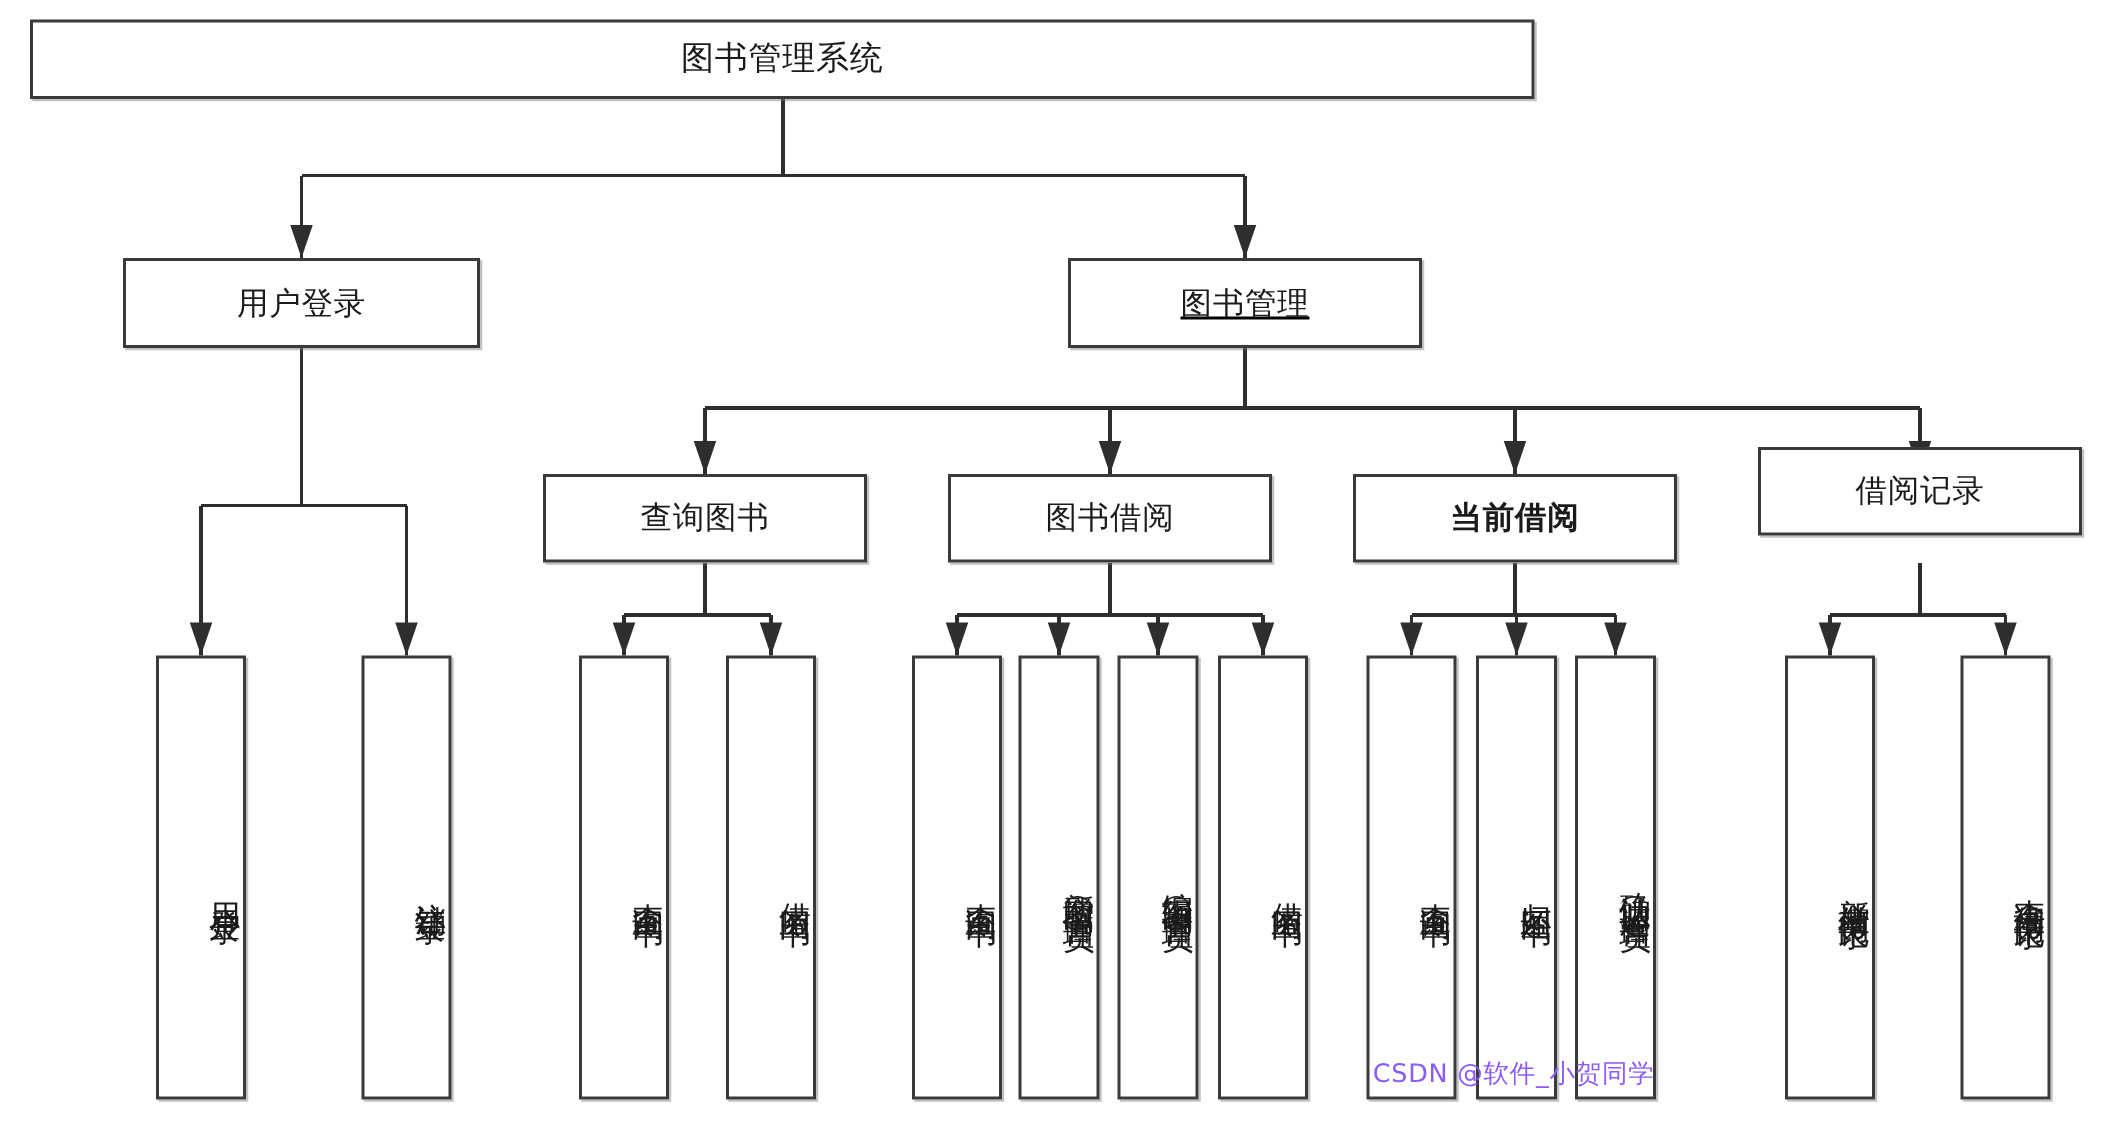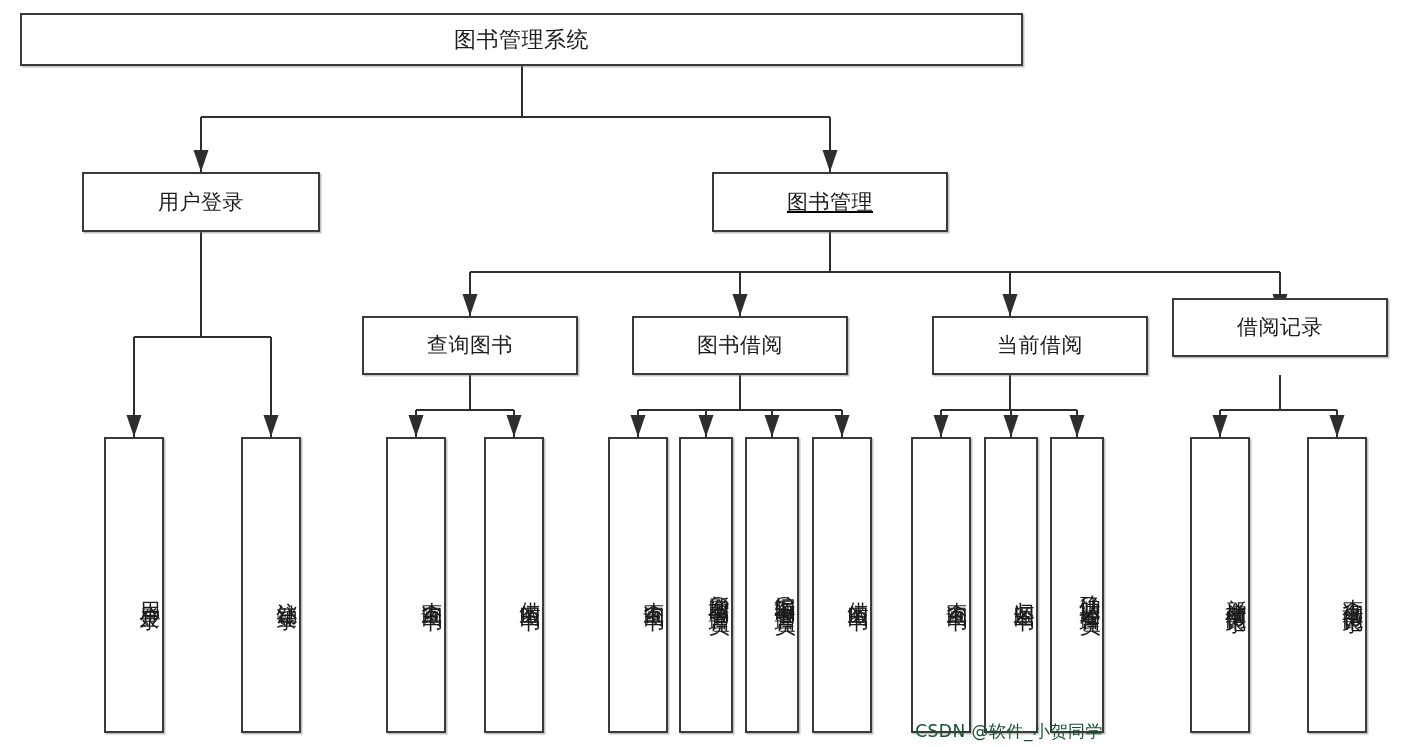--- a/index.html
+++ b/index.html
@@ -54,23 +54,23 @@
     position: absolute;
     left: 0;
     top: 0;
     width: 1405px;
     height: 747px;
     pointer-events: none;
   }
   #watermark {
     position: absolute;
     right: 8px;
-    bottom: 4px;
+    bottom: 20px;
     font-size: 17px;
-    color: #14532d;
+    color: #8b5cf6;
     white-space: nowrap;
     letter-spacing: 0.5px;
   }
 </style>
 </head>
 <body>
 
 <div id="diagram-root">
   <svg id="connectors" viewBox="0 0 1405 747">
       <line x1="522" y1="66" x2="522" y2="117" stroke="#2e2e2e" stroke-width="2.6" shape-rendering="crispEdges"></line>
@@ -135,21 +135,21 @@
       </div>
       <div class="node-box" style="left: 712px; top: 172px; width: 236px; height: 60px; text-decoration: underline;">
         <div class="node-label">图书管理</div>
       </div>
       <div class="node-box" style="left: 362px; top: 316px; width: 216px; height: 59px;">
         <div class="node-label">查询图书</div>
       </div>
       <div class="node-box" style="left: 632px; top: 316px; width: 216px; height: 59px; text-align: right;">
         <div class="node-label">图书借阅</div>
       </div>
-      <div class="node-box" style="left: 932px; top: 316px; width: 216px; height: 59px;">
+      <div class="node-box" style="left: 902px; top: 316px; width: 216px; height: 59px; font-weight: bold;">
         <div class="node-label">当前借阅</div>
       </div>
       <div class="node-box" style="left: 1172px; top: 298px; width: 216px; height: 59px;">
         <div class="node-label">借阅记录</div>
       </div>
       <div class="node-box vertical" style="left: 104px; top: 437px; width: 60px; height: 296px;">
         <div class="node-label">用户登录</div>
       </div>
       <div class="node-box vertical" style="left: 241px; top: 437px; width: 60px; height: 296px;">
         <div class="node-label">注销登录</div>

